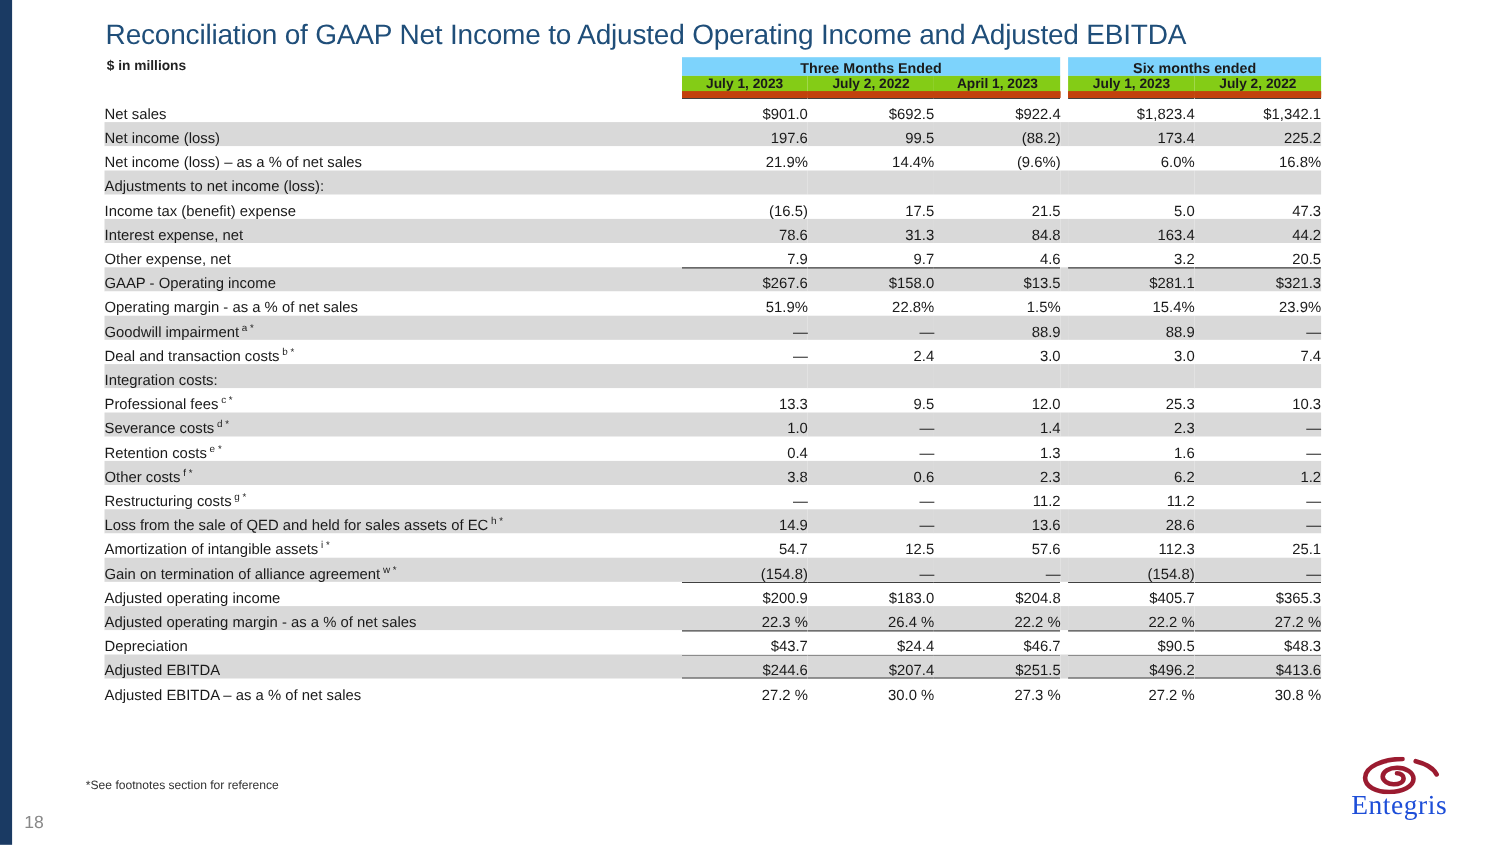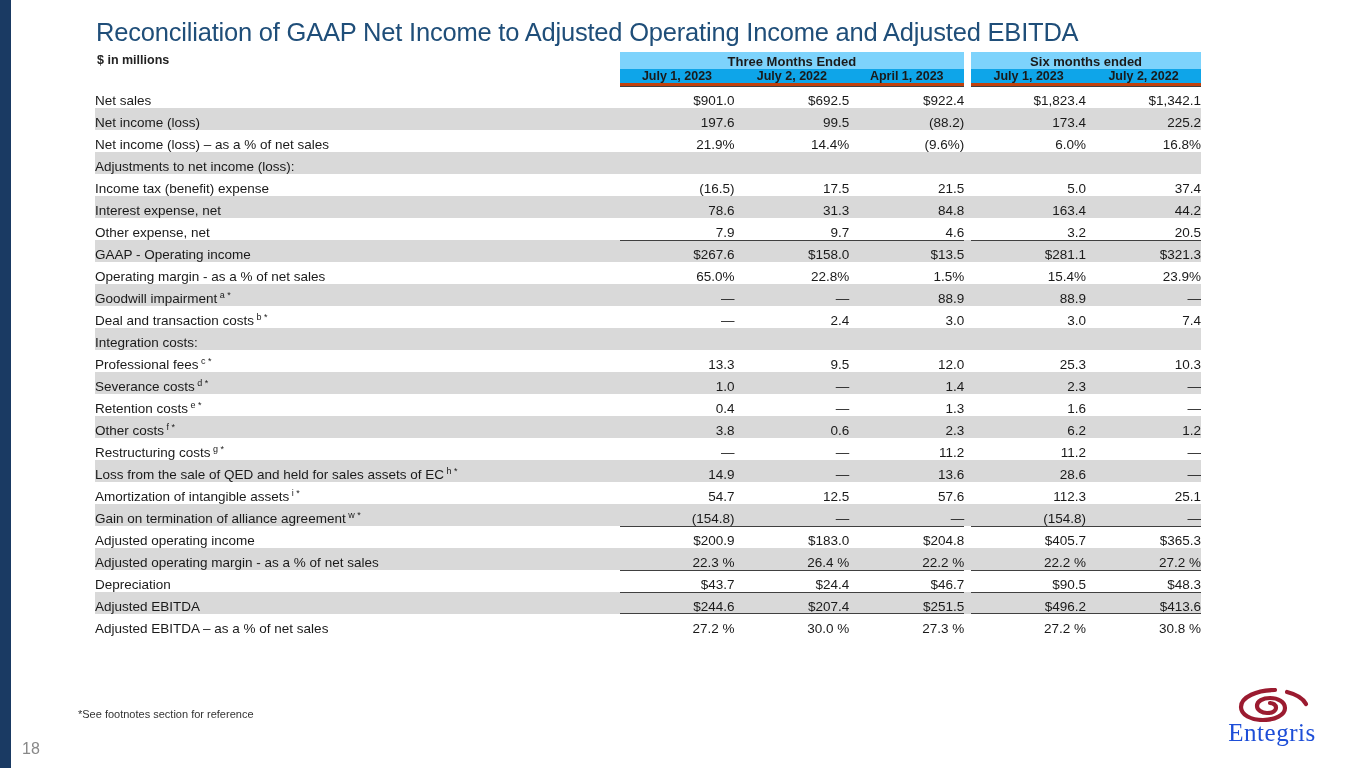--- a/index.html
+++ b/index.html
@@ -65,23 +65,23 @@
     color: #1a1a1a;
     padding-bottom: 1px;
     background: #7dd3fc;
   }
   .grp-blank { background: #ffffff; }
   .sub-head {
     text-align: center;
     font-weight: bold;
     font-size: 12.5px;
     color: #1a1a1a;
-    background: #0ea5e9;
+    background: #84cc16;
     padding: 2px 6px 3px 0;
-    border-bottom: 3px solid #c2410c;
+    border-bottom: 6px solid #c2410c;
   }
   .sub-head-blank {
     background: #ffffff;
     border-bottom: none;
   }
 
   tr.row td {
     height: 22px;
     font-size: 13.5px;
     padding: 0;
@@ -225,21 +225,21 @@
         <td class="val"></td>
         <td class="val"></td>
       </tr>
       <tr class="row plain">
         <td class="lbl">Income tax (benefit) expense</td>
         <td class="val">(16.5)</td>
         <td class="val">17.5</td>
         <td class="val">21.5</td>
         <td class="gap"></td>
         <td class="val">5.0</td>
-        <td class="val">37.4</td>
+        <td class="val">47.3</td>
       </tr>
       <tr class="row shade">
         <td class="lbl">Interest expense, net</td>
         <td class="val">78.6</td>
         <td class="val">31.3</td>
         <td class="val">84.8</td>
         <td class="gap"></td>
         <td class="val">163.4</td>
         <td class="val">44.2</td>
       </tr>
@@ -256,21 +256,21 @@
         <td class="lbl">GAAP - Operating income</td>
         <td class="val topline">$267.6</td>
         <td class="val topline">$158.0</td>
         <td class="val topline">$13.5</td>
         <td class="gap"></td>
         <td class="val topline">$281.1</td>
         <td class="val topline">$321.3</td>
       </tr>
       <tr class="row plain">
         <td class="lbl ind1">Operating margin - as a % of net sales</td>
-        <td class="val">65.0%</td>
+        <td class="val">51.9%</td>
         <td class="val">22.8%</td>
         <td class="val">1.5%</td>
         <td class="gap"></td>
         <td class="val">15.4%</td>
         <td class="val">23.9%</td>
       </tr>
       <tr class="row shade">
         <td class="lbl">Goodwill impairment<sup class="fn"> a *</sup></td>
         <td class="val">—</td>
         <td class="val">—</td>

